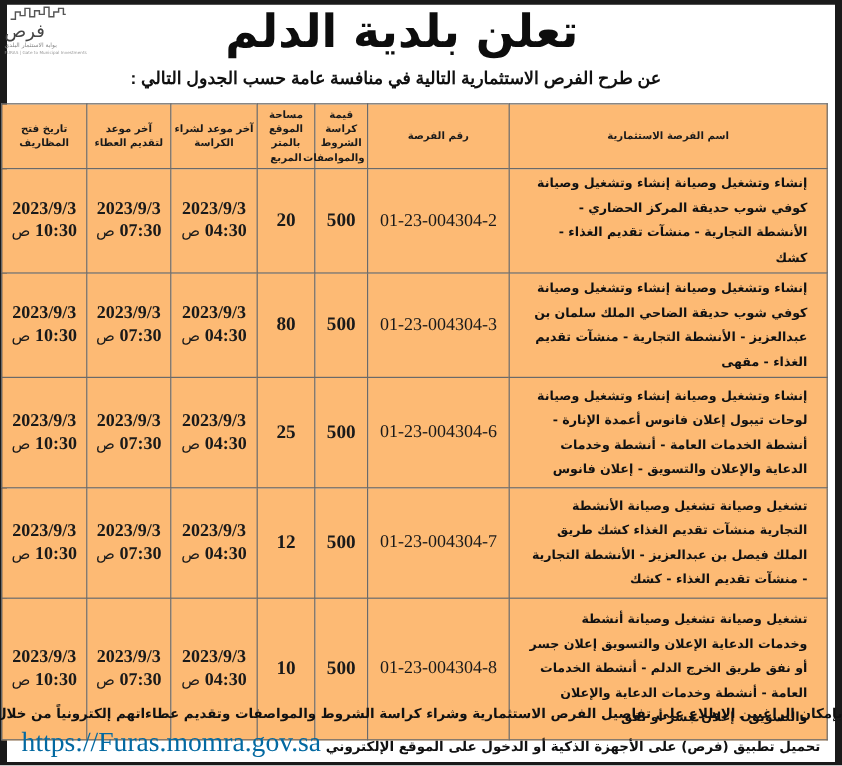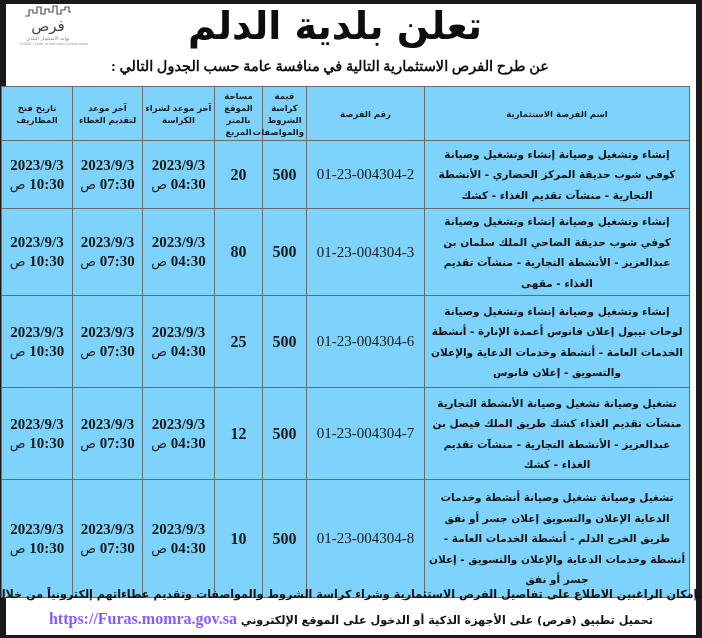--- a/index.html
+++ b/index.html
@@ -11,22 +11,22 @@
     border-top: 4px solid #1a1a1a;
     border-left: 6px solid #1a1a1a;
     border-right: 6px solid #1a1a1a;
     border-bottom: 3px solid #1a1a1a;
     background: #fff;
   }
 
   
   .header { position: absolute; left: 0; right: 0; top: 0; height: 84px; }
   .logo-left {
-    position: absolute; left: 20px; top: 4px; width: 56px; height: 66px;
-    direction: ltr; text-align: center;
+    position: absolute; left: 4px; top: 4px; width: 56px; height: 66px;
+    direction: ltr; text-align: left;
   }
   .logo-left svg { display: block; margin: 0 auto; }
   .logo-left .furas-word {
     font-family: "DejaVu Sans", sans-serif; font-size: 15px; color: #444; line-height: 17px;
     letter-spacing: 1px; direction: rtl;
   }
   .logo-left .portal-ar { font-size: 5px; color: #888; line-height: 7px; direction: rtl; }
   .logo-left .portal-en { font-size: 3.5px; color: #999; line-height: 5px; white-space: nowrap; }
 
   .logo-right {
@@ -38,37 +38,37 @@
     margin-top: 2px; white-space: nowrap;
   }
 
   .title {
     position: absolute; left: 150px; width: 370px; top: 0px; text-align: center;
     font-family: "DejaVu Sans", sans-serif; font-weight: bold; font-size: 38px; line-height: 52px;
     color: #0d0d0d; letter-spacing: 1px;
   }
   .subtitle {
     position: absolute; left: 70px; width: 520px; top: 54px; text-align: center;
-    font-family: Liberation Serif, serif; font-weight: bold; font-size: 14.5px; line-height: 24px;
+    font-family: Liberation Sans, sans-serif; font-weight: bold; font-size: 14.5px; line-height: 24px;
     color: #111; white-space: nowrap;
   }
 
   
   .table-wrap { position: absolute; left: 2px; top: 86px; width: 688px; }
   table { border-collapse: collapse; width: 688px; table-layout: fixed; direction: rtl; }
   th, td {
-    border: 1.5px solid #6a6a6a; background: #7dd3fc; text-align: center; vertical-align: middle;
+    border: 1.5px solid #6a6a6a; background: #fdba74; text-align: center; vertical-align: middle;
   }
   th {
     font-family: "DejaVu Sans", sans-serif; font-weight: bold; font-size: 8.5px; line-height: 12px;
     color: #1a1a1a; height: 54px; padding: 0 2px;
   }
   td.name {
     font-family: "DejaVu Sans", sans-serif; font-weight: bold; font-size: 10.5px; line-height: 20.5px;
-    padding: 2px 3px; text-align: center; color: #111;
+    padding: 2px 16px; text-align: right; color: #111;
   }
   td.num {
     font-family: "Liberation Serif", serif; font-weight: bold; font-size: 16px; color: #1a1a1a;
   }
   td.id {
     font-family: "Liberation Serif", serif; font-weight: normal; font-size: 15px; color: #1a1a1a;
     direction: ltr; white-space: nowrap;
   }
   td.dt {
     font-family: "Liberation Serif", serif; font-weight: bold; font-size: 15px; line-height: 19px; color: #1a1a1a;
@@ -85,22 +85,22 @@
   .r5 td { height: 118px; }
 
   
   .footer {
     position: absolute; left: 0; right: 0; top: 584px; text-align: center;
     font-family: "DejaVu Sans", sans-serif; font-weight: bold; color: #111;
   }
   .footer .line1 { font-size: 11.2px; line-height: 22px; white-space: nowrap; }
   .footer .line2 { font-size: 11.2px; line-height: 26px; white-space: nowrap; }
   .footer .url {
-    font-family: "Liberation Serif", serif; font-size: 16px; font-weight: bold; direction: ltr;
-    unicode-bidi: embed; display: inline-block; vertical-align: baseline; color: #8b5cf6; text-decoration: none;
+    font-family: "Liberation Serif", serif; font-size: 23px; font-weight: normal; direction: ltr;
+    unicode-bidi: embed; display: inline-block; vertical-align: baseline; color: #0369a1; text-decoration: none;
   }
 </style>
 </head>
 <body>
 
 <div class="frame"></div>
 
 <div class="header">
 
 

